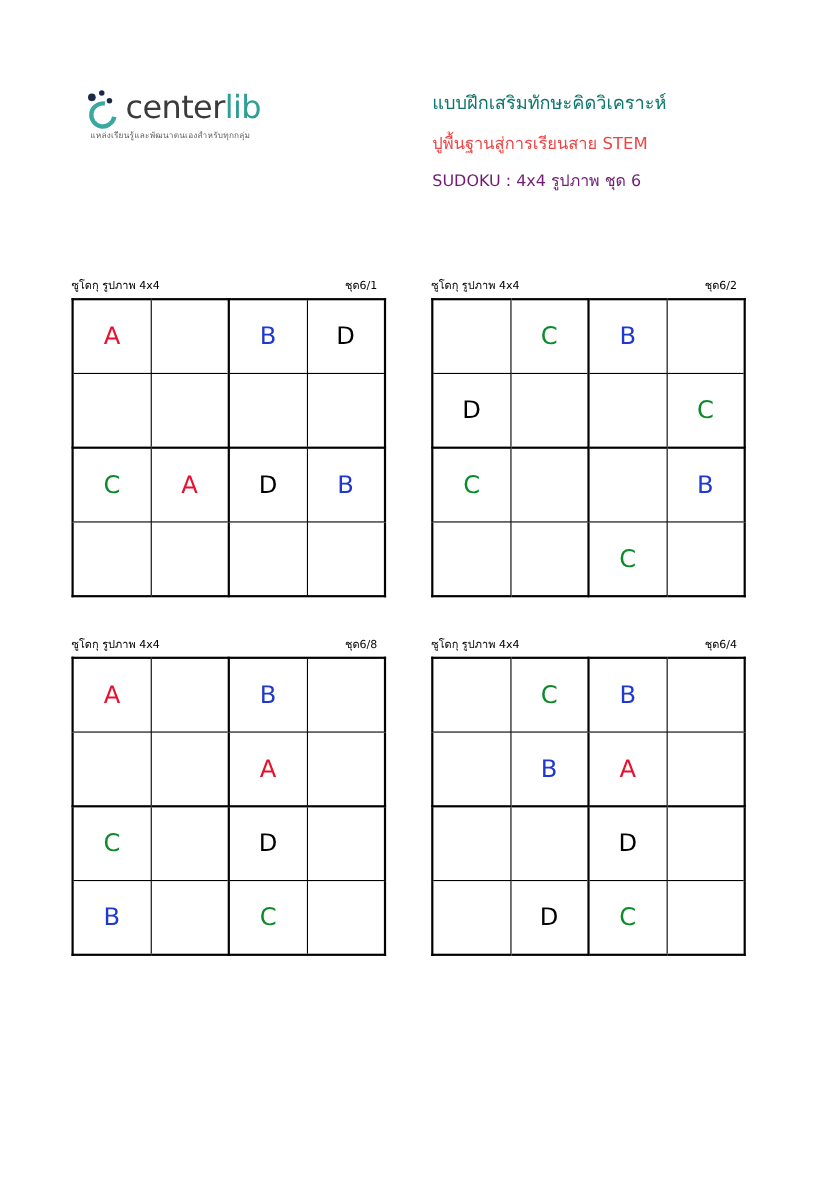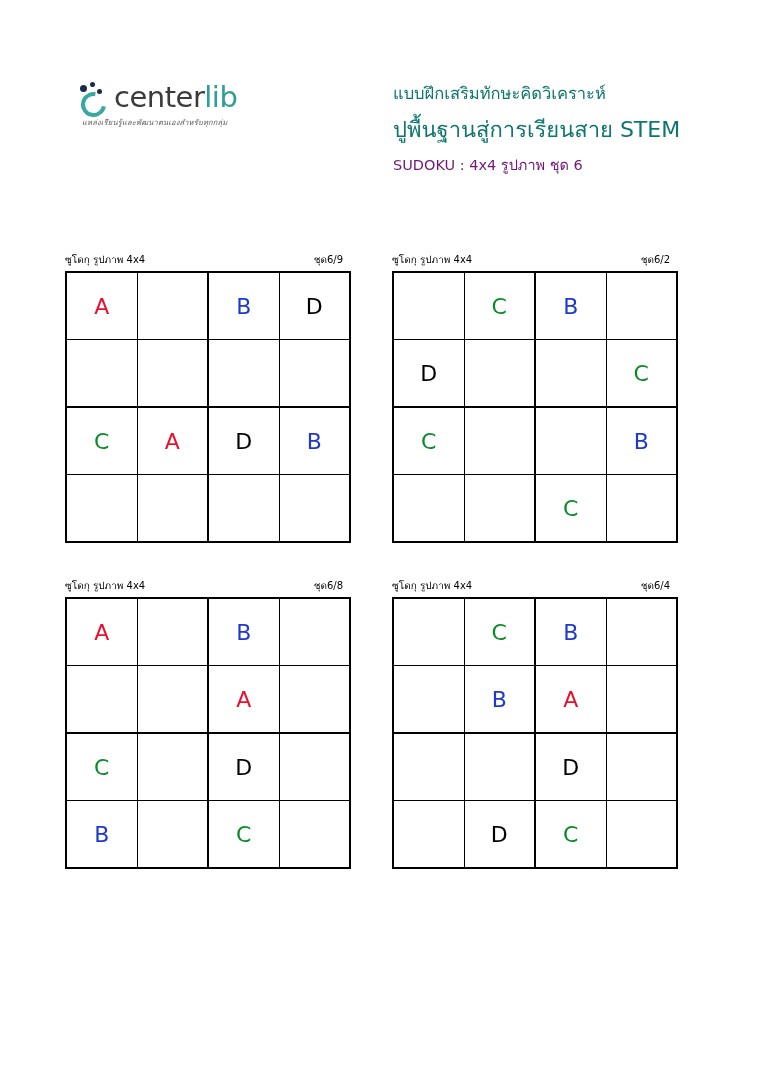--- a/index.html
+++ b/index.html
@@ -71,38 +71,37 @@
     color: #3b3b3b;
     font-family: "DejaVu Sans", "Liberation Sans", sans-serif;
   }
   .logo-text .teal { color: #2f9e95; }
   .logo-sub {
     margin-top: 2px;
     margin-left: 4px;
     font-size: 7.5px;
     color: #5a5a5a;
     letter-spacing: 0.2px;
-    font-style: italic;
   }
 
   .title-block {
     position: absolute;
     left: 393px;
     top: 14px;
     width: 360px;
   }
   .title-line1 {
     font-size: 16.5px;
     line-height: 36px;
     color: #0f766e;
   }
   .title-line2 {
-    font-size: 22px;
+    font-size: 15px;
     line-height: 36px;
-    color: #0f766e;
+    color: #ef4444;
   }
   .title-line3 {
     font-size: 14.5px;
     line-height: 34px;
     color: #701a75;
   }
 
   
   .puzzle {
     position: absolute;
@@ -183,21 +182,21 @@
       <div class="title-line1">แบบฝึกเสริมทักษะคิดวิเคราะห์</div>
       <div class="title-line2">ปูพื้นฐานสู่การเรียนสาย STEM</div>
       <div class="title-line3">SUDOKU  :  4x4 รูปภาพ ชุด 6</div>
     </div>
 
   </div>
 
   <div class="puzzle" id="puzzle-1">
     <div class="puzzle-head">
       <span class="left">ซูโดกุ รูปภาพ 4x4</span>
-      <span class="right">ชุด6/9</span>
+      <span class="right">ชุด6/1</span>
     </div>
     <table class="grid">
       <tbody>
           <tr>
         <td class="edge-t edge-l v-A">A</td>
         <td class="edge-t thick-r"></td>
         <td class="edge-t v-B">B</td>
         <td class="edge-t edge-r v-D">D</td>
       </tr>
       <tr>

